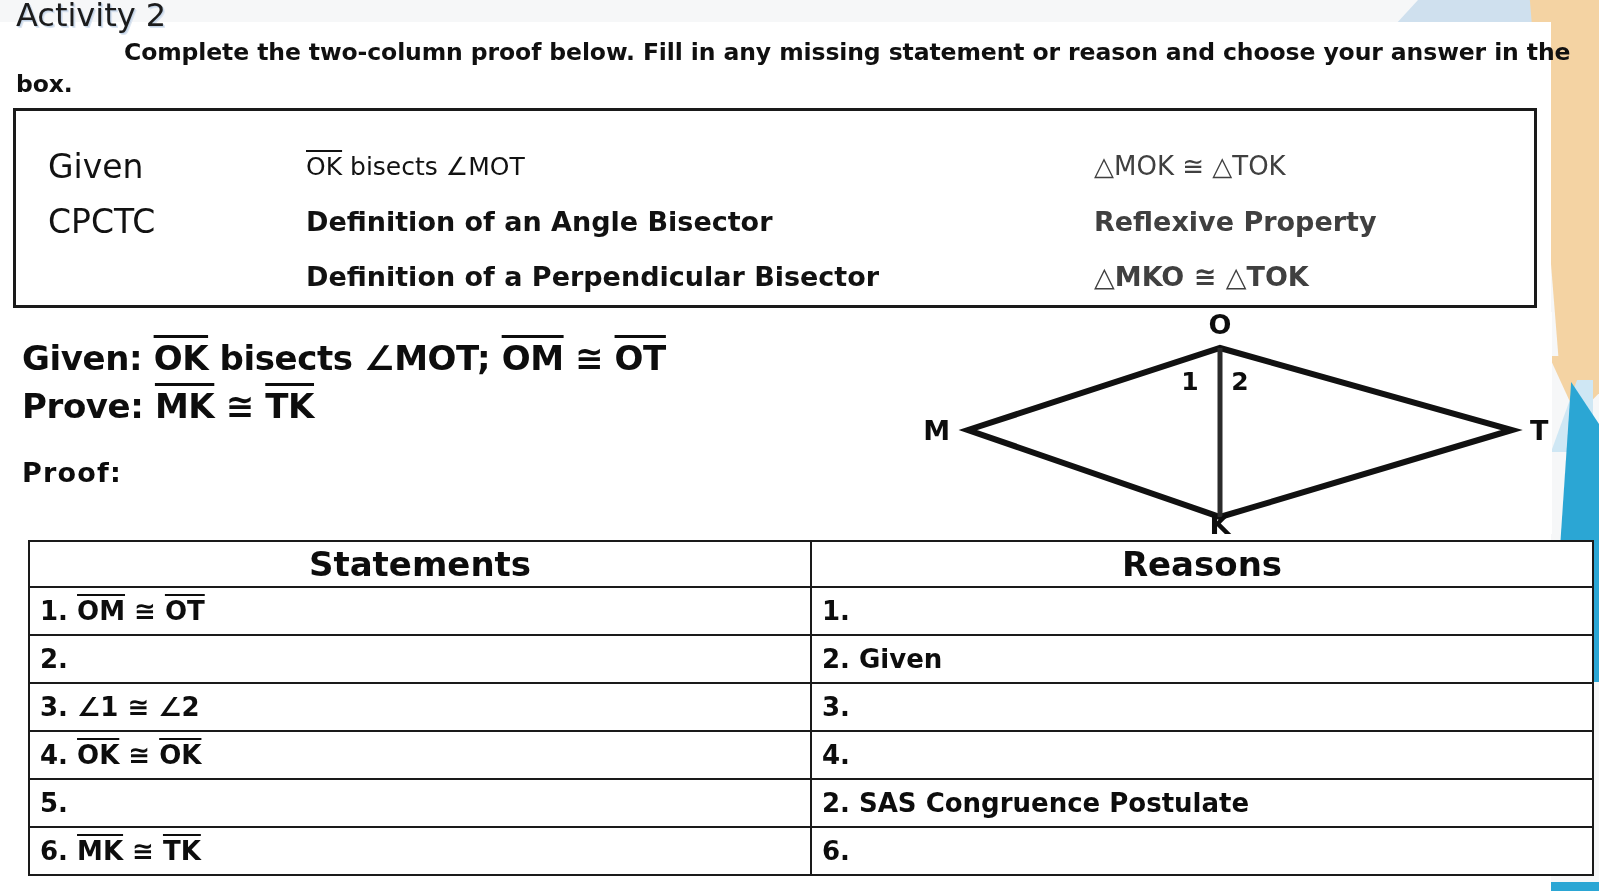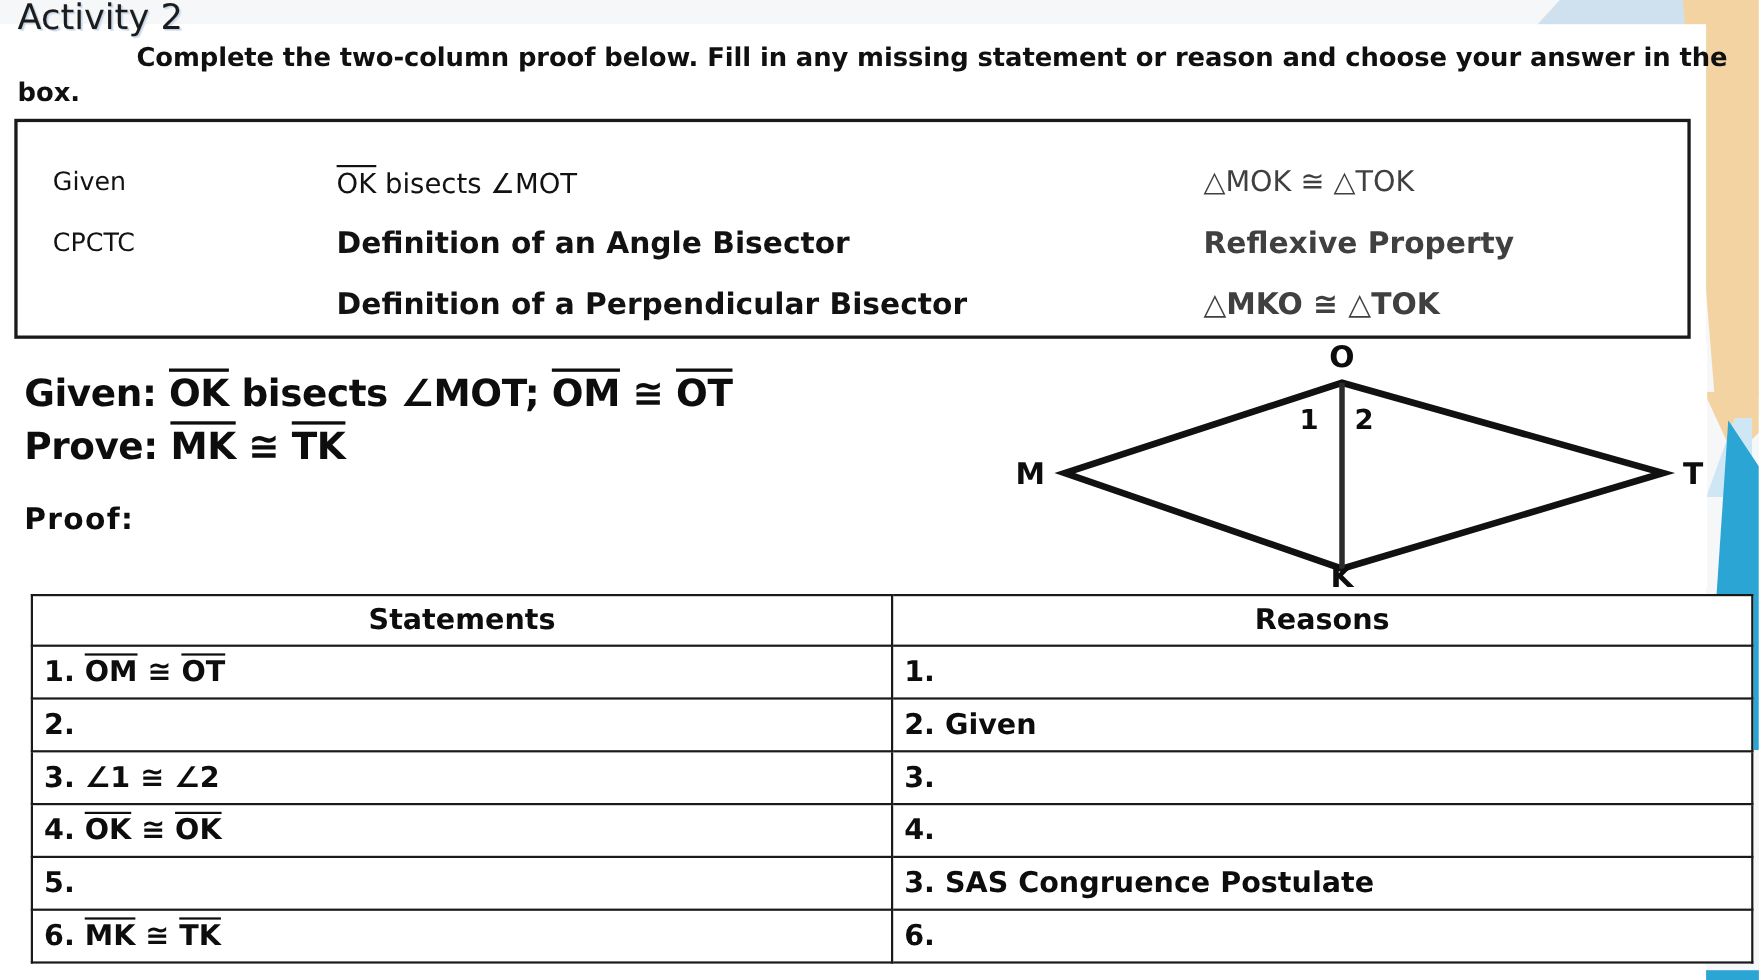--- a/index.html
+++ b/index.html
@@ -87,21 +87,21 @@
     text-indent:108px;
     letter-spacing:-0.1px;
   }
 
   
   #word-bank{
     position:absolute;left:13px;top:108px;width:1524px;height:200px;
     border:3px solid #1a1a1a;background:#ffffff;z-index:6;box-sizing:border-box;
   }
   .wb-row{position:absolute;width:100%;height:54px;display:flex;align-items:center;}
-  .wb-c1{position:absolute;left:32px;font-size:23px;font-weight:400;color:#121212;
+  .wb-c1{position:absolute;left:32px;font-size:33px;font-weight:400;color:#121212;
          font-family:"DejaVu Sans", sans-serif;white-space:nowrap;}
   .wb-c2{position:absolute;font-size:27px;color:#121212;white-space:nowrap;
          font-family:"DejaVu Sans", sans-serif;}
   .wb-c3{position:absolute;font-size:27px;color:#404040;white-space:nowrap;
          font-family:"DejaVu Sans", sans-serif;}
   #wb-row-1{top:28px;}
   #wb-row-2{top:83px;}
   #wb-row-3{top:138px;}
   #wb-1-c2{left:290px;font-size:25px;}
   #wb-1-c3{left:1078px;font-size:26px;}
@@ -141,21 +141,21 @@
     table-layout:fixed;
   }
   #proof-table td,#proof-table th{
     border:2px solid #1a1a1a;
     padding:2px 10px;
     font-family:"DejaVu Sans", sans-serif;
     color:#0d0d0d;
     vertical-align:middle;
   }
   #proof-table th{
-    text-align:center;font-size:26px;font-weight:700;height:40px;
+    text-align:center;font-size:34px;font-weight:700;height:40px;
   }
   #proof-table td{
     font-size:26px;font-weight:700;height:42px;
   }
   .col-st{width:760px;}
   .col-rs{width:760px;}
   .cell-txt{white-space:nowrap;margin-top:11px;}
 </style>
 </head>
 <body>
@@ -238,20 +238,20 @@
     <tr>
       <td class="col-st"><span class="cell-txt"><span>3.</span><span></span><span class="ovl"></span><span></span><span class="ovl"></span><span> ∠1 ≅ ∠2</span></span></td>
       <td class="col-rs">3.</td>
     </tr>
     <tr>
       <td class="col-st"><span class="cell-txt"><span>4.</span><span> </span><span class="ovl">OK</span><span> ≅ </span><span class="ovl">OK</span><span></span></span></td>
       <td class="col-rs">4.</td>
     </tr>
     <tr>
       <td class="col-st"><span class="cell-txt"><span>5.</span><span></span><span class="ovl"></span><span></span><span class="ovl"></span><span></span></span></td>
-      <td class="col-rs">3. SAS Congruence Postulate</td>
+      <td class="col-rs">2. SAS Congruence Postulate</td>
     </tr>
     <tr>
       <td class="col-st"><span class="cell-txt"><span>6.</span><span> </span><span class="ovl">MK</span><span> ≅ </span><span class="ovl">TK</span><span></span></span></td>
       <td class="col-rs">6.</td>
     </tr>
   </tbody>
 </table>
 
 </body></html>

